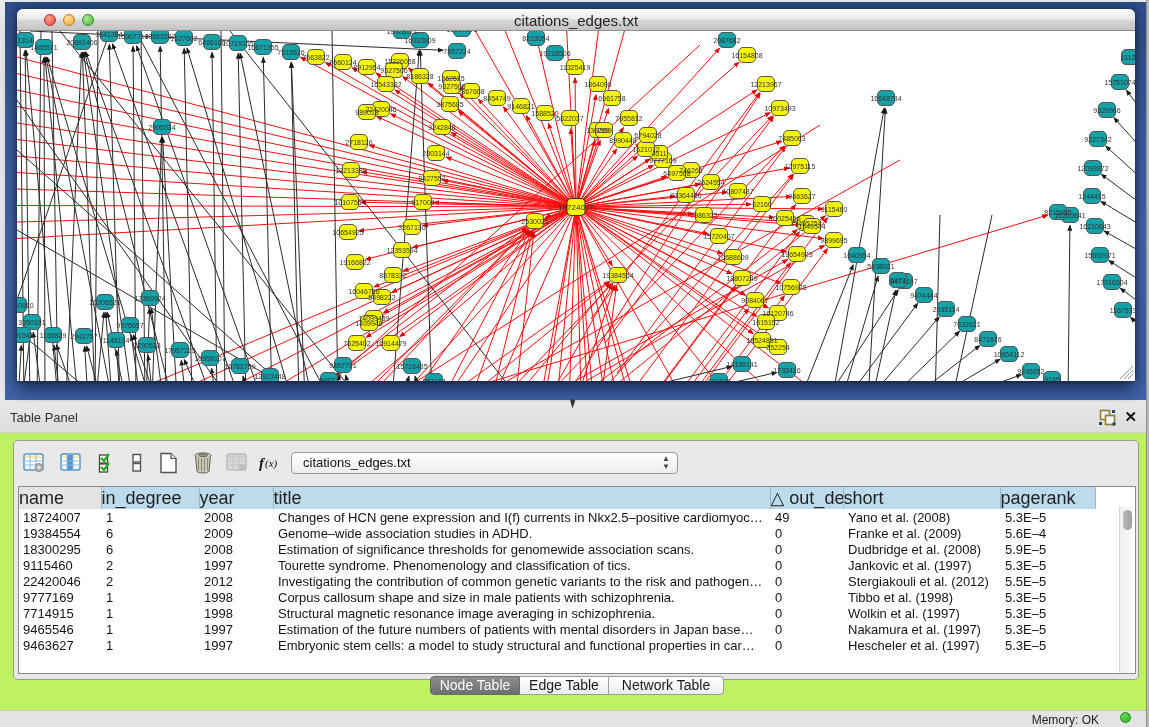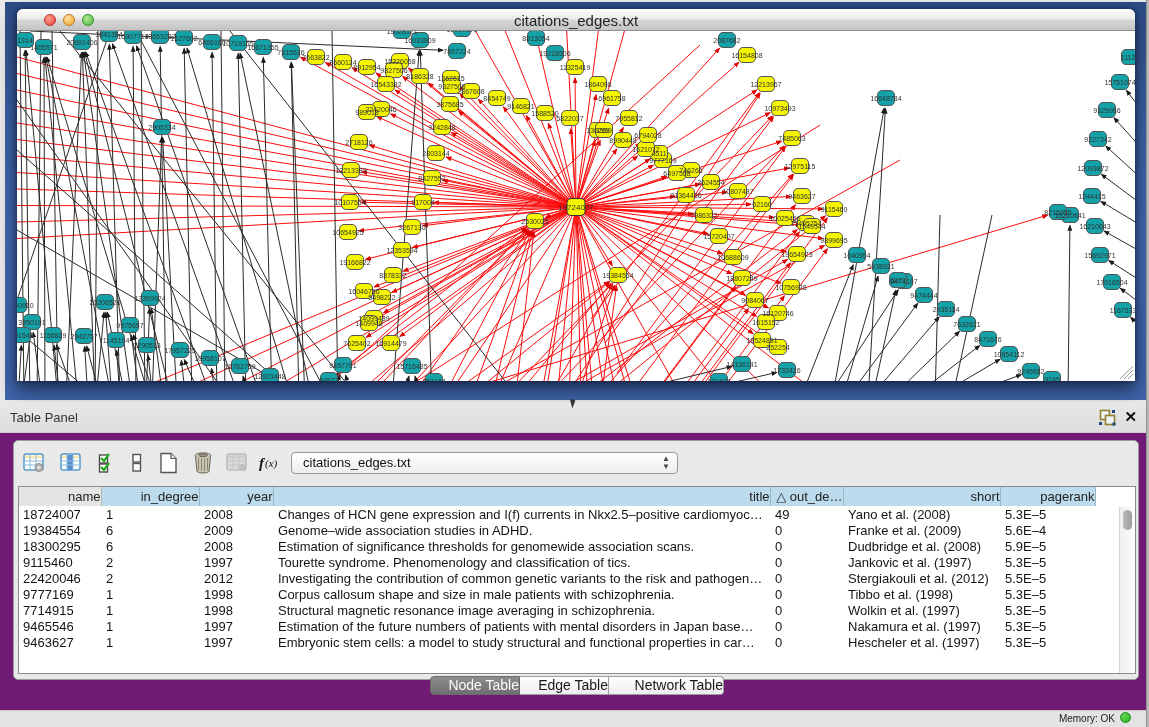--- a/index.html
+++ b/index.html
@@ -1,42 +1,42 @@
 <!DOCTYPE html>
 <html><head><meta charset="utf-8"><style>
 *{margin:0;padding:0;box-sizing:border-box}
 body{width:1149px;height:727px;font-family:"Liberation Sans",sans-serif;background:#e9e9e9;position:relative;overflow:hidden}
 #desk{position:absolute;left:5px;top:2px;width:1141px;height:398px;background:linear-gradient(180deg,#2c4c88 0%,#35568f 10%,#3c61a4 30%,#4569ae 60%,#3f64a8 100%)}
 #gwin{position:absolute;left:12px;top:7px;width:1118px;height:372px;border-radius:6px 6px 0 0;background:#fff;box-shadow:0 8px 18px rgba(5,10,30,.65),0 0 5px rgba(0,0,20,.5);overflow:hidden}
 #tbar{position:absolute;left:0;top:0;width:100%;height:22px;background:linear-gradient(180deg,#fdfdfd 0%,#ebebeb 45%,#d6d6d6 55%,#c4c4c4 100%);border-bottom:1px solid #8e8e8e;border-radius:6px 6px 0 0}
 #tbar .ti{position:absolute;width:100%;text-align:center;top:3px;font-size:15px;color:#222}
 .tl{position:absolute;top:5px;width:12px;height:12px;border-radius:50%}
 #gcontent{position:absolute;left:0;top:22px;width:100%;height:350px;background:#fff}
-#tpanel{position:absolute;left:0;top:402px;width:1146px;height:308px;background:#701a75}
+#tpanel{position:absolute;left:0;top:402px;width:1146px;height:308px;background:#bef264}
 #tphead{position:absolute;left:0;top:0;width:100%;height:31px;background:linear-gradient(180deg,#e8e8e8,#dedede);border-bottom:1px solid #cdcdcd}
 #tphead .t{position:absolute;left:10px;top:8px;font-size:13px;color:#333}
 #tbox{position:absolute;left:13px;top:38px;width:1126px;height:240px;border:1px solid #9a9a9a;border-radius:5px;background:#e9e9e9}
 #tscroll{position:absolute;left:4px;top:45px;width:1118px;height:188px;border:1px solid #8a8a8a;background:#fff;overflow:hidden}
 table{border-collapse:collapse;table-layout:fixed;width:1076px;font-size:13px;color:#111}
 col.g0{width:82px}col.g1{width:98px}col.g2{width:74px}col.g3{width:497px}col.g4{width:73px}col.g5{width:157px}col.g6{width:95px}
-thead td{background:#bcdcee;border-right:1px solid #9bb7c5;height:19px;text-align:right;font-size:13px;color:#222;overflow:hidden;white-space:nowrap}
+thead td{background:#bcdcee;border-right:1px solid #9bb7c5;height:19px;text-align:left;font-size:18px;color:#222;overflow:hidden;white-space:nowrap}
 thead td.c0{background:#e4e4e4;border-right:1px solid #b5b5b5}
 tbody td{height:16px;padding:0 0 0 5px;white-space:nowrap;overflow:hidden;font-size:13px;color:#141414}
 tbody td.c0{padding-left:4px}
 #sbar{position:absolute;right:0;top:20px;width:16px;height:168px;background:linear-gradient(90deg,#efefef,#fdfdfd);border-left:1px solid #d5d5d5}
 #sbar .th{position:absolute;left:3px;top:3px;width:9px;height:20px;border-radius:5px;background:linear-gradient(90deg,#b9b9b9,#9f9f9f)}
 #tabs{position:absolute;left:416px;top:235px;height:19px;display:flex;font-size:14px}
-#tabs div{border:1px solid #9d9d9d;border-left:none;background:linear-gradient(180deg,#ffffff,#ededed);color:#1a1a1a;line-height:17px;text-align:right}
+#tabs div{border:1px solid #9d9d9d;border-left:none;background:linear-gradient(180deg,#ffffff,#ededed);color:#1a1a1a;line-height:17px;text-align:center}
 #tabs div.on{background:linear-gradient(180deg,#8d8d8d,#6f6f6f);color:#fcfcfc;border-color:#6a6a6a;border-radius:4px 0 0 4px;border-left:1px solid #6a6a6a}
 #tabs div.last{border-radius:0 4px 4px 0}
 #toolbar{position:absolute;left:9px;top:10px;height:26px}
 #combo{position:absolute;left:277px;top:11px;width:387px;height:22px;border:1px solid #9b9b9b;border-radius:4px;background:linear-gradient(180deg,#ffffff,#ededed);font-size:13px;color:#111;line-height:20px;padding-left:11px}
 #combo .ud{position:absolute;right:7px;top:2px;font-size:8px;color:#444;line-height:8px}
 #statusbar{position:absolute;left:0;top:710px;width:1149px;height:17px;background:#e3e3e3;border-top:1px solid #c6c6c6}
-#statusbar .m{position:absolute;right:34px;top:2px;font-size:10px;color:#222}
+#statusbar .m{position:absolute;right:50px;top:2px;font-size:12px;color:#222}
 #statusbar .dot{position:absolute;right:18px;top:1px;width:11px;height:11px;border-radius:50%;background:radial-gradient(circle at 35% 30%,#5fd84f,#2fae27);border:1px solid #1d8a18}
 #rstrip{position:absolute;right:0;top:0;width:3px;height:727px;background:#b9b9b9;border-left:1px solid #8f8f8f}
 #topstrip{position:absolute;left:0;top:0;width:1149px;height:2px;background:#e9e9e9}
 #paneicons{position:absolute;right:30px;top:7px}
 #xicon{position:absolute;right:9px;top:6px;font-size:15px;font-weight:bold;color:#111}
 #cursor{position:absolute;left:571px;top:398px;width:0;height:0;border-left:5px solid #333;border-top:3px solid transparent;border-bottom:7px solid transparent;transform:rotate(-15deg)}
 </style></head><body>
 <div id="topstrip"></div>
 <div id="desk">
   <div id="gwin">

